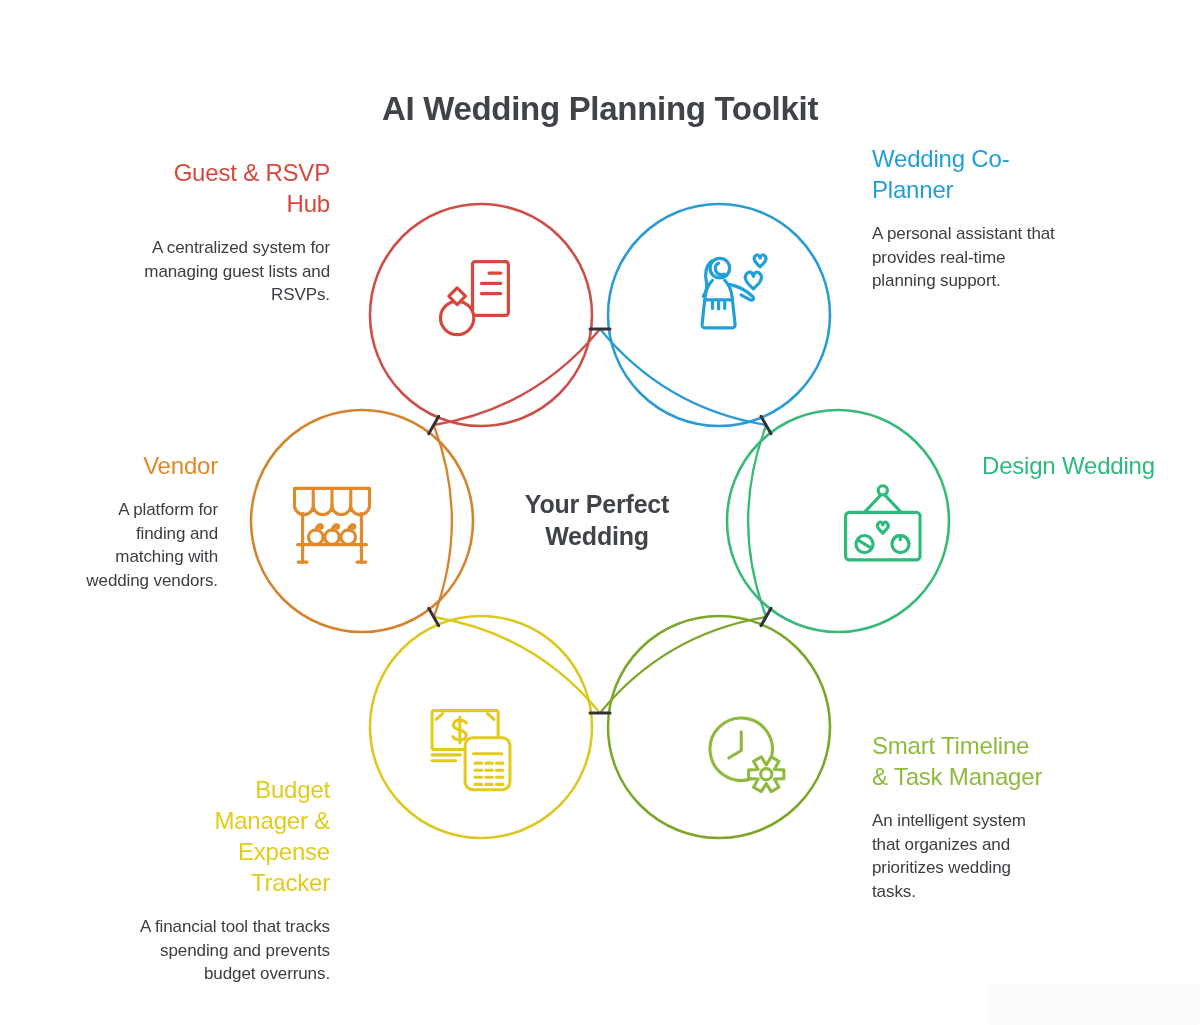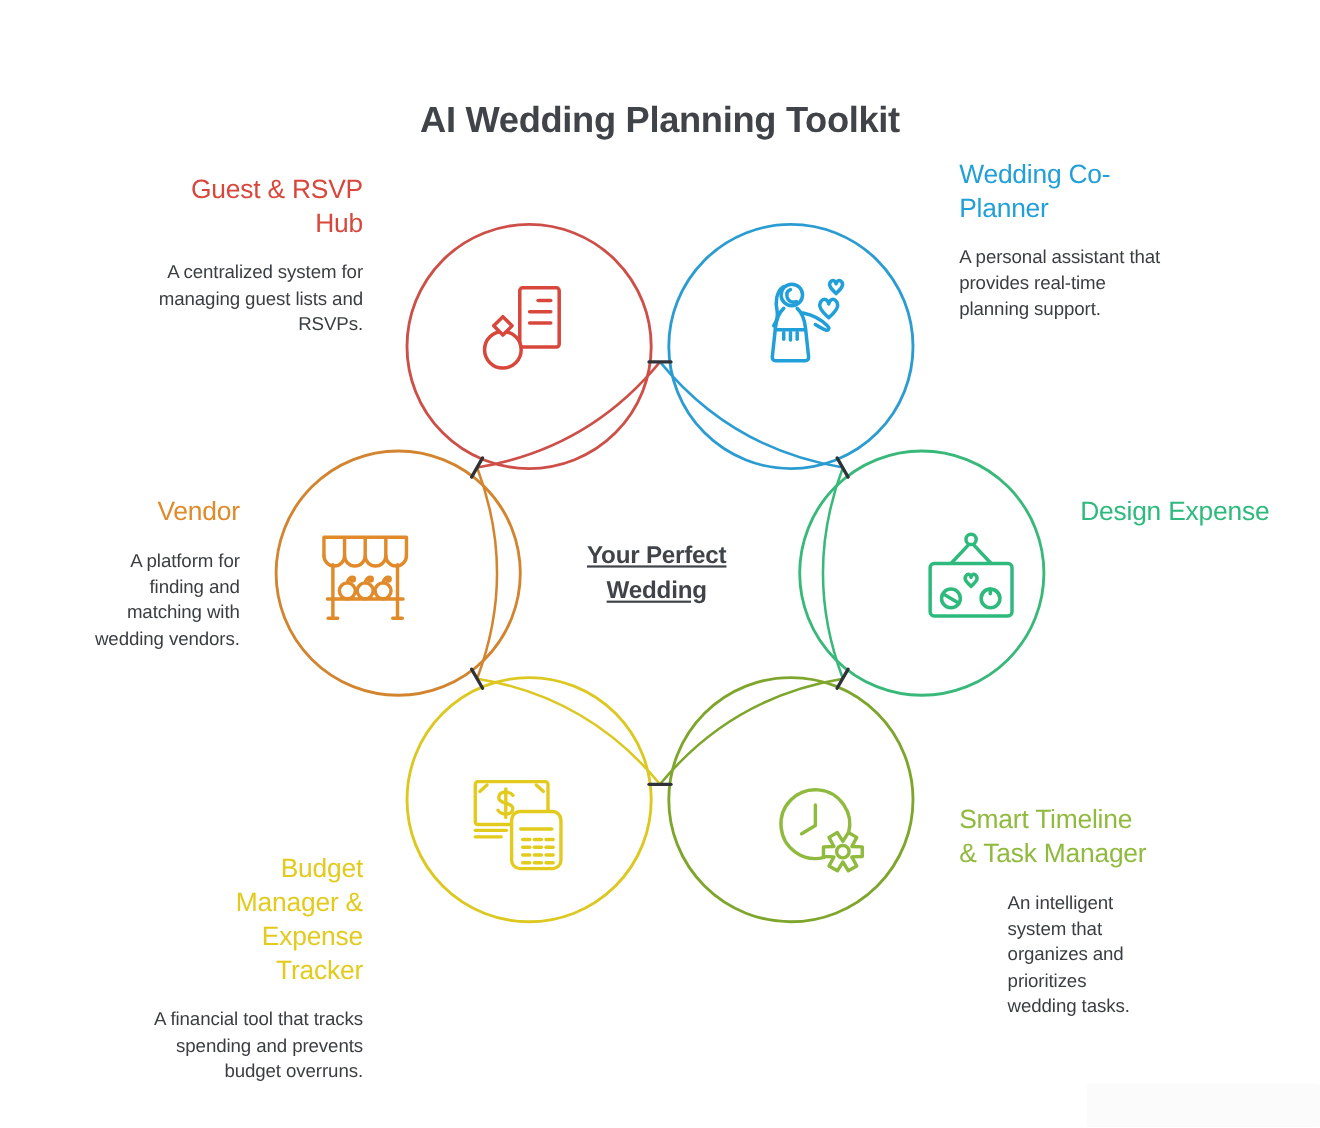--- a/index.html
+++ b/index.html
@@ -2,21 +2,21 @@
 <html><head>
 <meta charset="utf-8">
 <style>
   html,body{margin:0;padding:0;background:#ffffff;}
   .stage{position:relative;width:1200px;height:1025px;background:#ffffff;overflow:hidden;
          font-family:"Liberation Sans","DejaVu Sans",sans-serif;}
   .diagram-svg{position:absolute;left:0;top:0;}
   .page-title{position:absolute;left:0;top:68px;width:1200px;text-align:center;
               font-size:33px;font-weight:700;letter-spacing:-0.3px;}
   .center-label{position:absolute;left:497px;top:489px;width:200px;text-align:center;
-                font-size:22px;font-weight:700;line-height:31.5px;letter-spacing:-0.2px;text-decoration:underline;}
+                font-size:25px;font-weight:700;line-height:31.5px;letter-spacing:-0.2px;}
   .section{position:absolute;}
   .sec-title{font-size:24px;line-height:31px;font-weight:500;letter-spacing:-0.2px;}
   .sec-desc{font-size:17px;line-height:23.5px;margin-top:17px;letter-spacing:-0.1px;}
   .align-right{text-align:right;}
   .s-guest{top:157px;right:870px;width:190px;}
   .s-coplanner{top:143px;left:872px;width:185px;}
   .s-design{top:450px;left:982px;width:185px;}
   .s-timeline{top:730px;left:872px;width:175px;}
   .s-budget{top:726px;right:870px;width:190px;}
   .s-budget .sec-title{width:134px;margin-left:auto;margin-top:48px;}
@@ -146,26 +146,26 @@
     <div class="sec-title" style="color: rgb(216, 71, 60);">Guest &amp; RSVP Hub</div>
     <div class="sec-desc" style="color: rgb(58, 62, 66);">A centralized system for managing guest lists and RSVPs.</div>
   </div>
 
   <div class="section s-coplanner">
     <div class="sec-title" style="color: rgb(33, 159, 216);">Wedding Co-Planner</div>
     <div class="sec-desc" style="color: rgb(58, 62, 66);">A personal assistant that provides real-time planning support.</div>
   </div>
 
   <div class="section s-design">
-    <div class="sec-title" style="color: rgb(46, 186, 125);">Design Expense</div>
+    <div class="sec-title" style="color: rgb(46, 186, 125);">Design Wedding</div>
   </div>
 
   <div class="section s-timeline">
     <div class="sec-title" style="color: rgb(144, 186, 62);">Smart Timeline &amp; Task Manager</div>
-    <div class="sec-desc" style="color: rgb(58, 62, 66); margin-left: 44px;">An intelligent system that organizes and prioritizes wedding tasks.</div>
+    <div class="sec-desc" style="color: rgb(58, 62, 66);">An intelligent system that organizes and prioritizes wedding tasks.</div>
   </div>
 
   <div class="section s-budget align-right">
     <div class="sec-title" style="color: rgb(226, 203, 28);">Budget Manager &amp; Expense Tracker</div>
     <div class="sec-desc" style="color: rgb(58, 62, 66);">A financial tool that tracks spending and prevents budget overruns.</div>
   </div>
 
   <div class="section s-vendor align-right">
     <div class="sec-title" style="color: rgb(224, 138, 42);">Vendor</div>
     <div class="sec-desc" style="color: rgb(58, 62, 66); text-align: right;">A platform for finding and matching with wedding vendors.</div>

